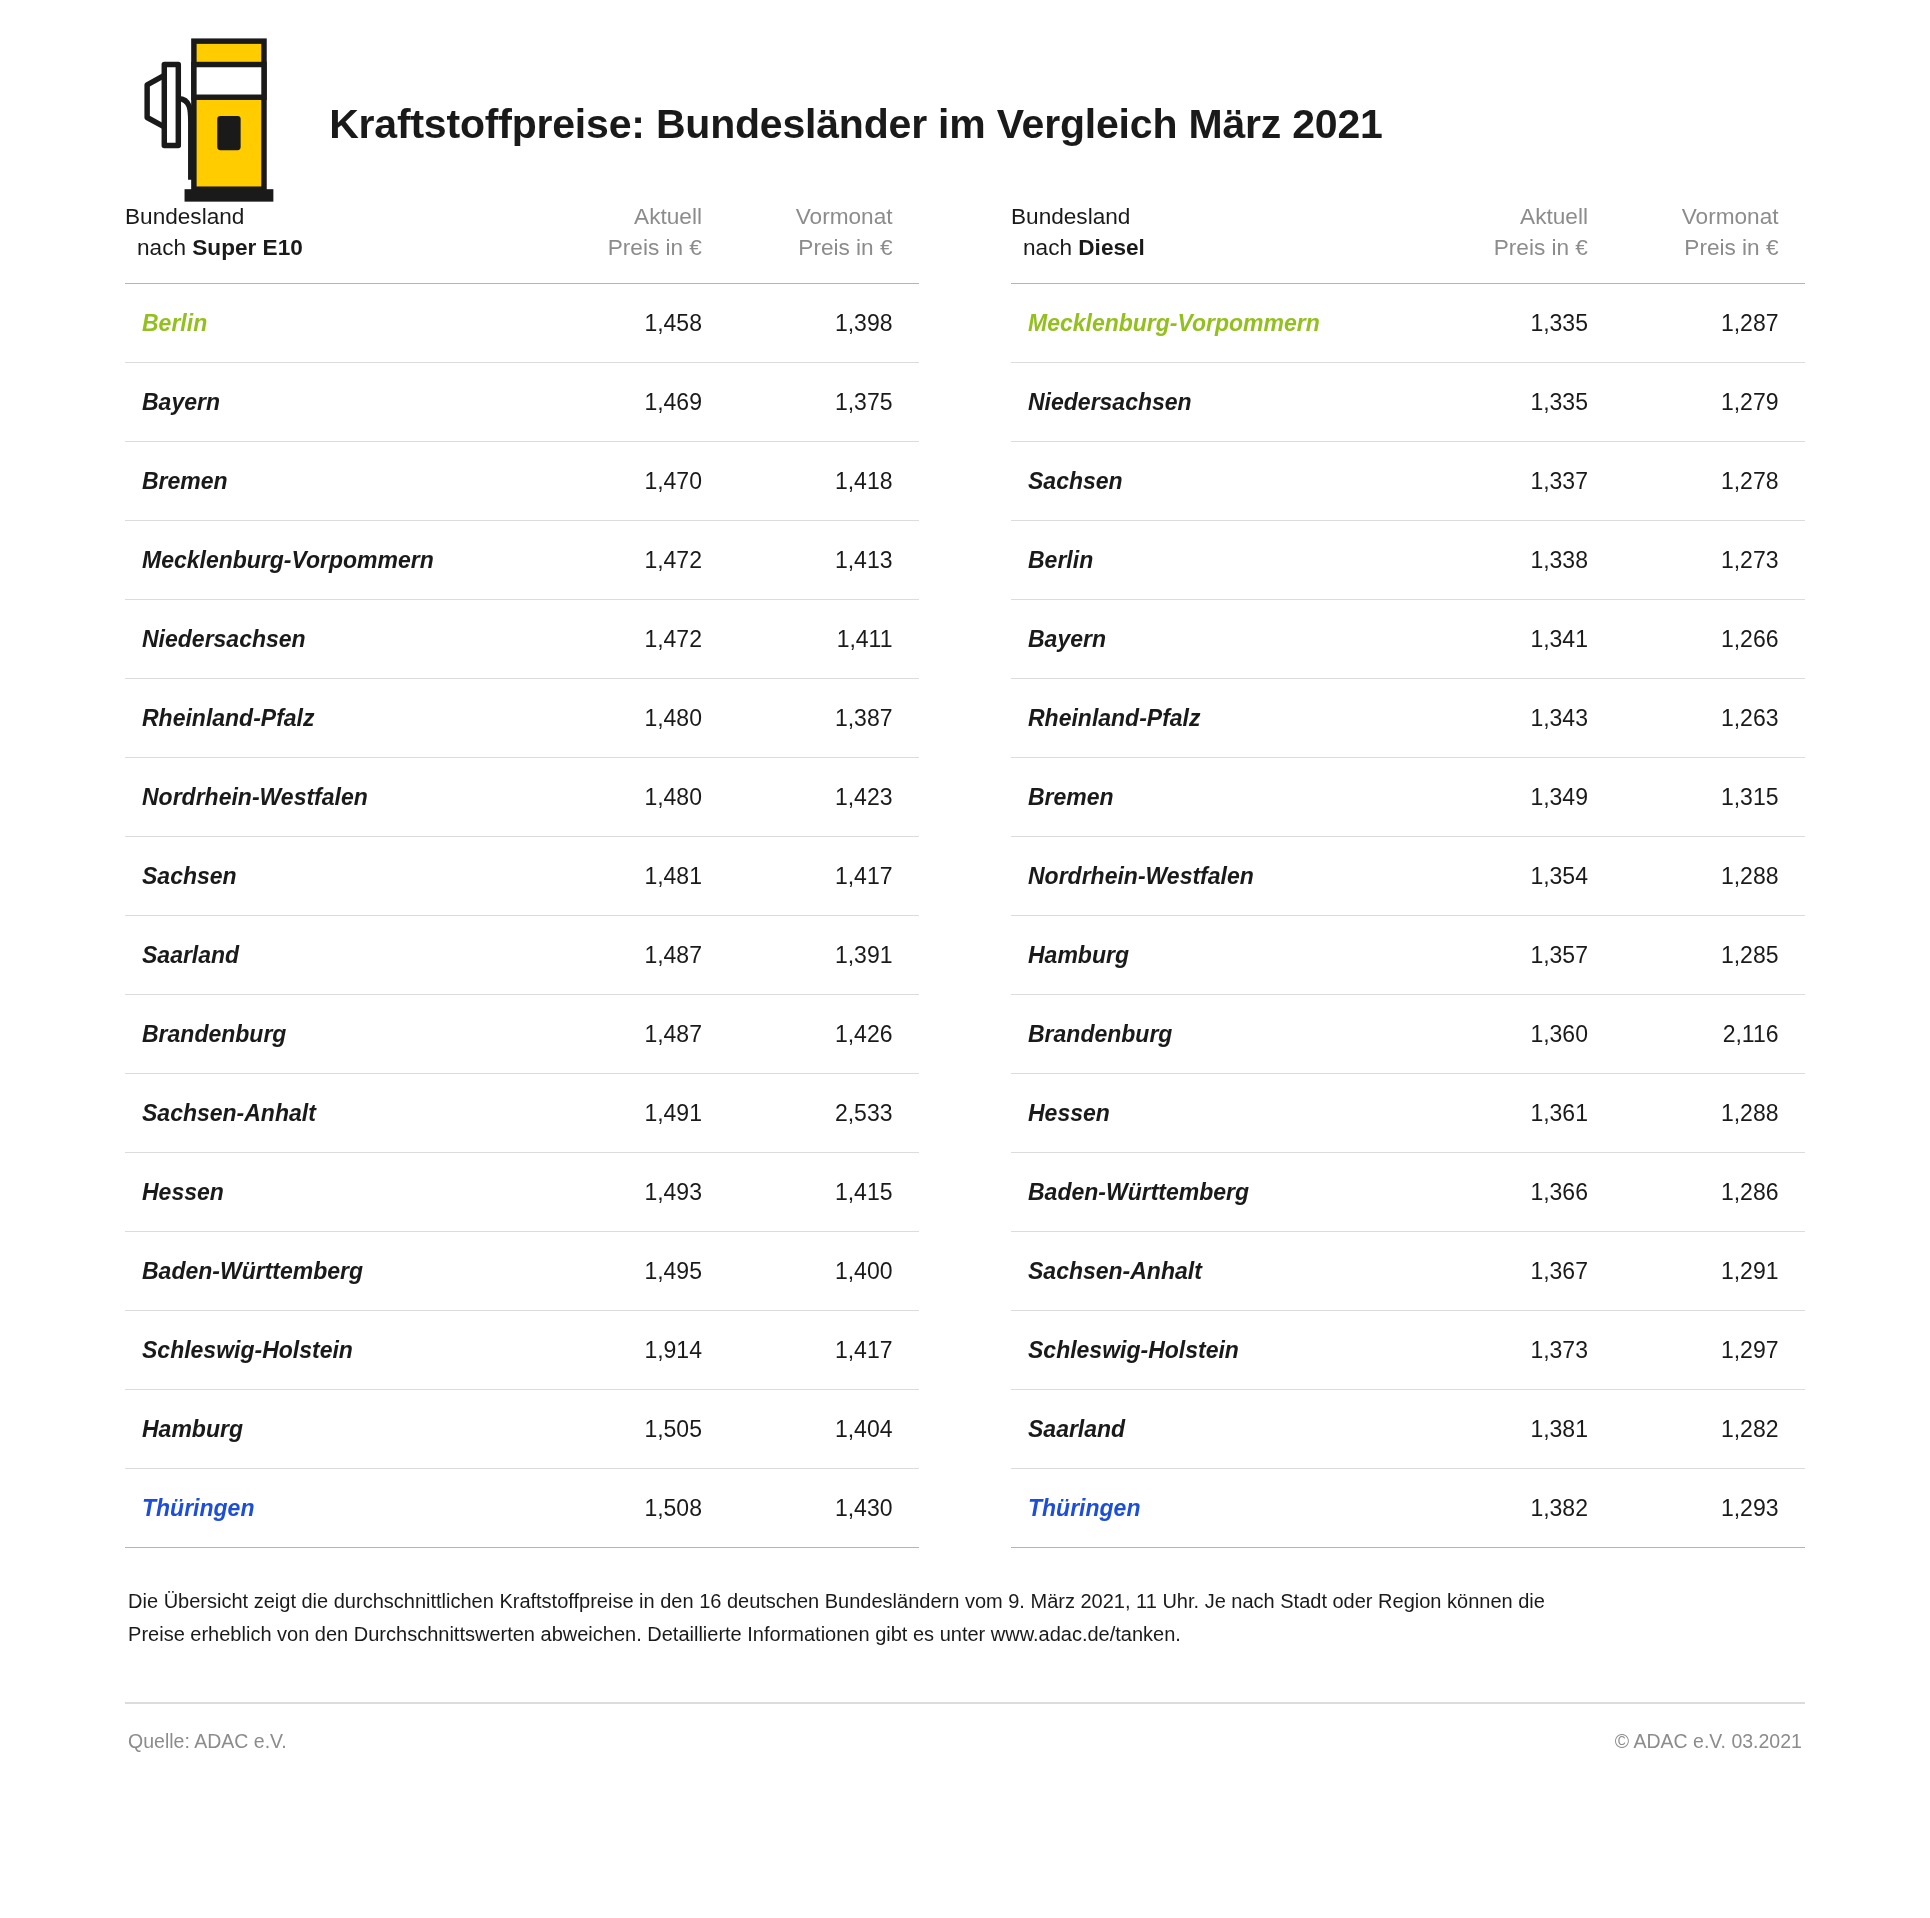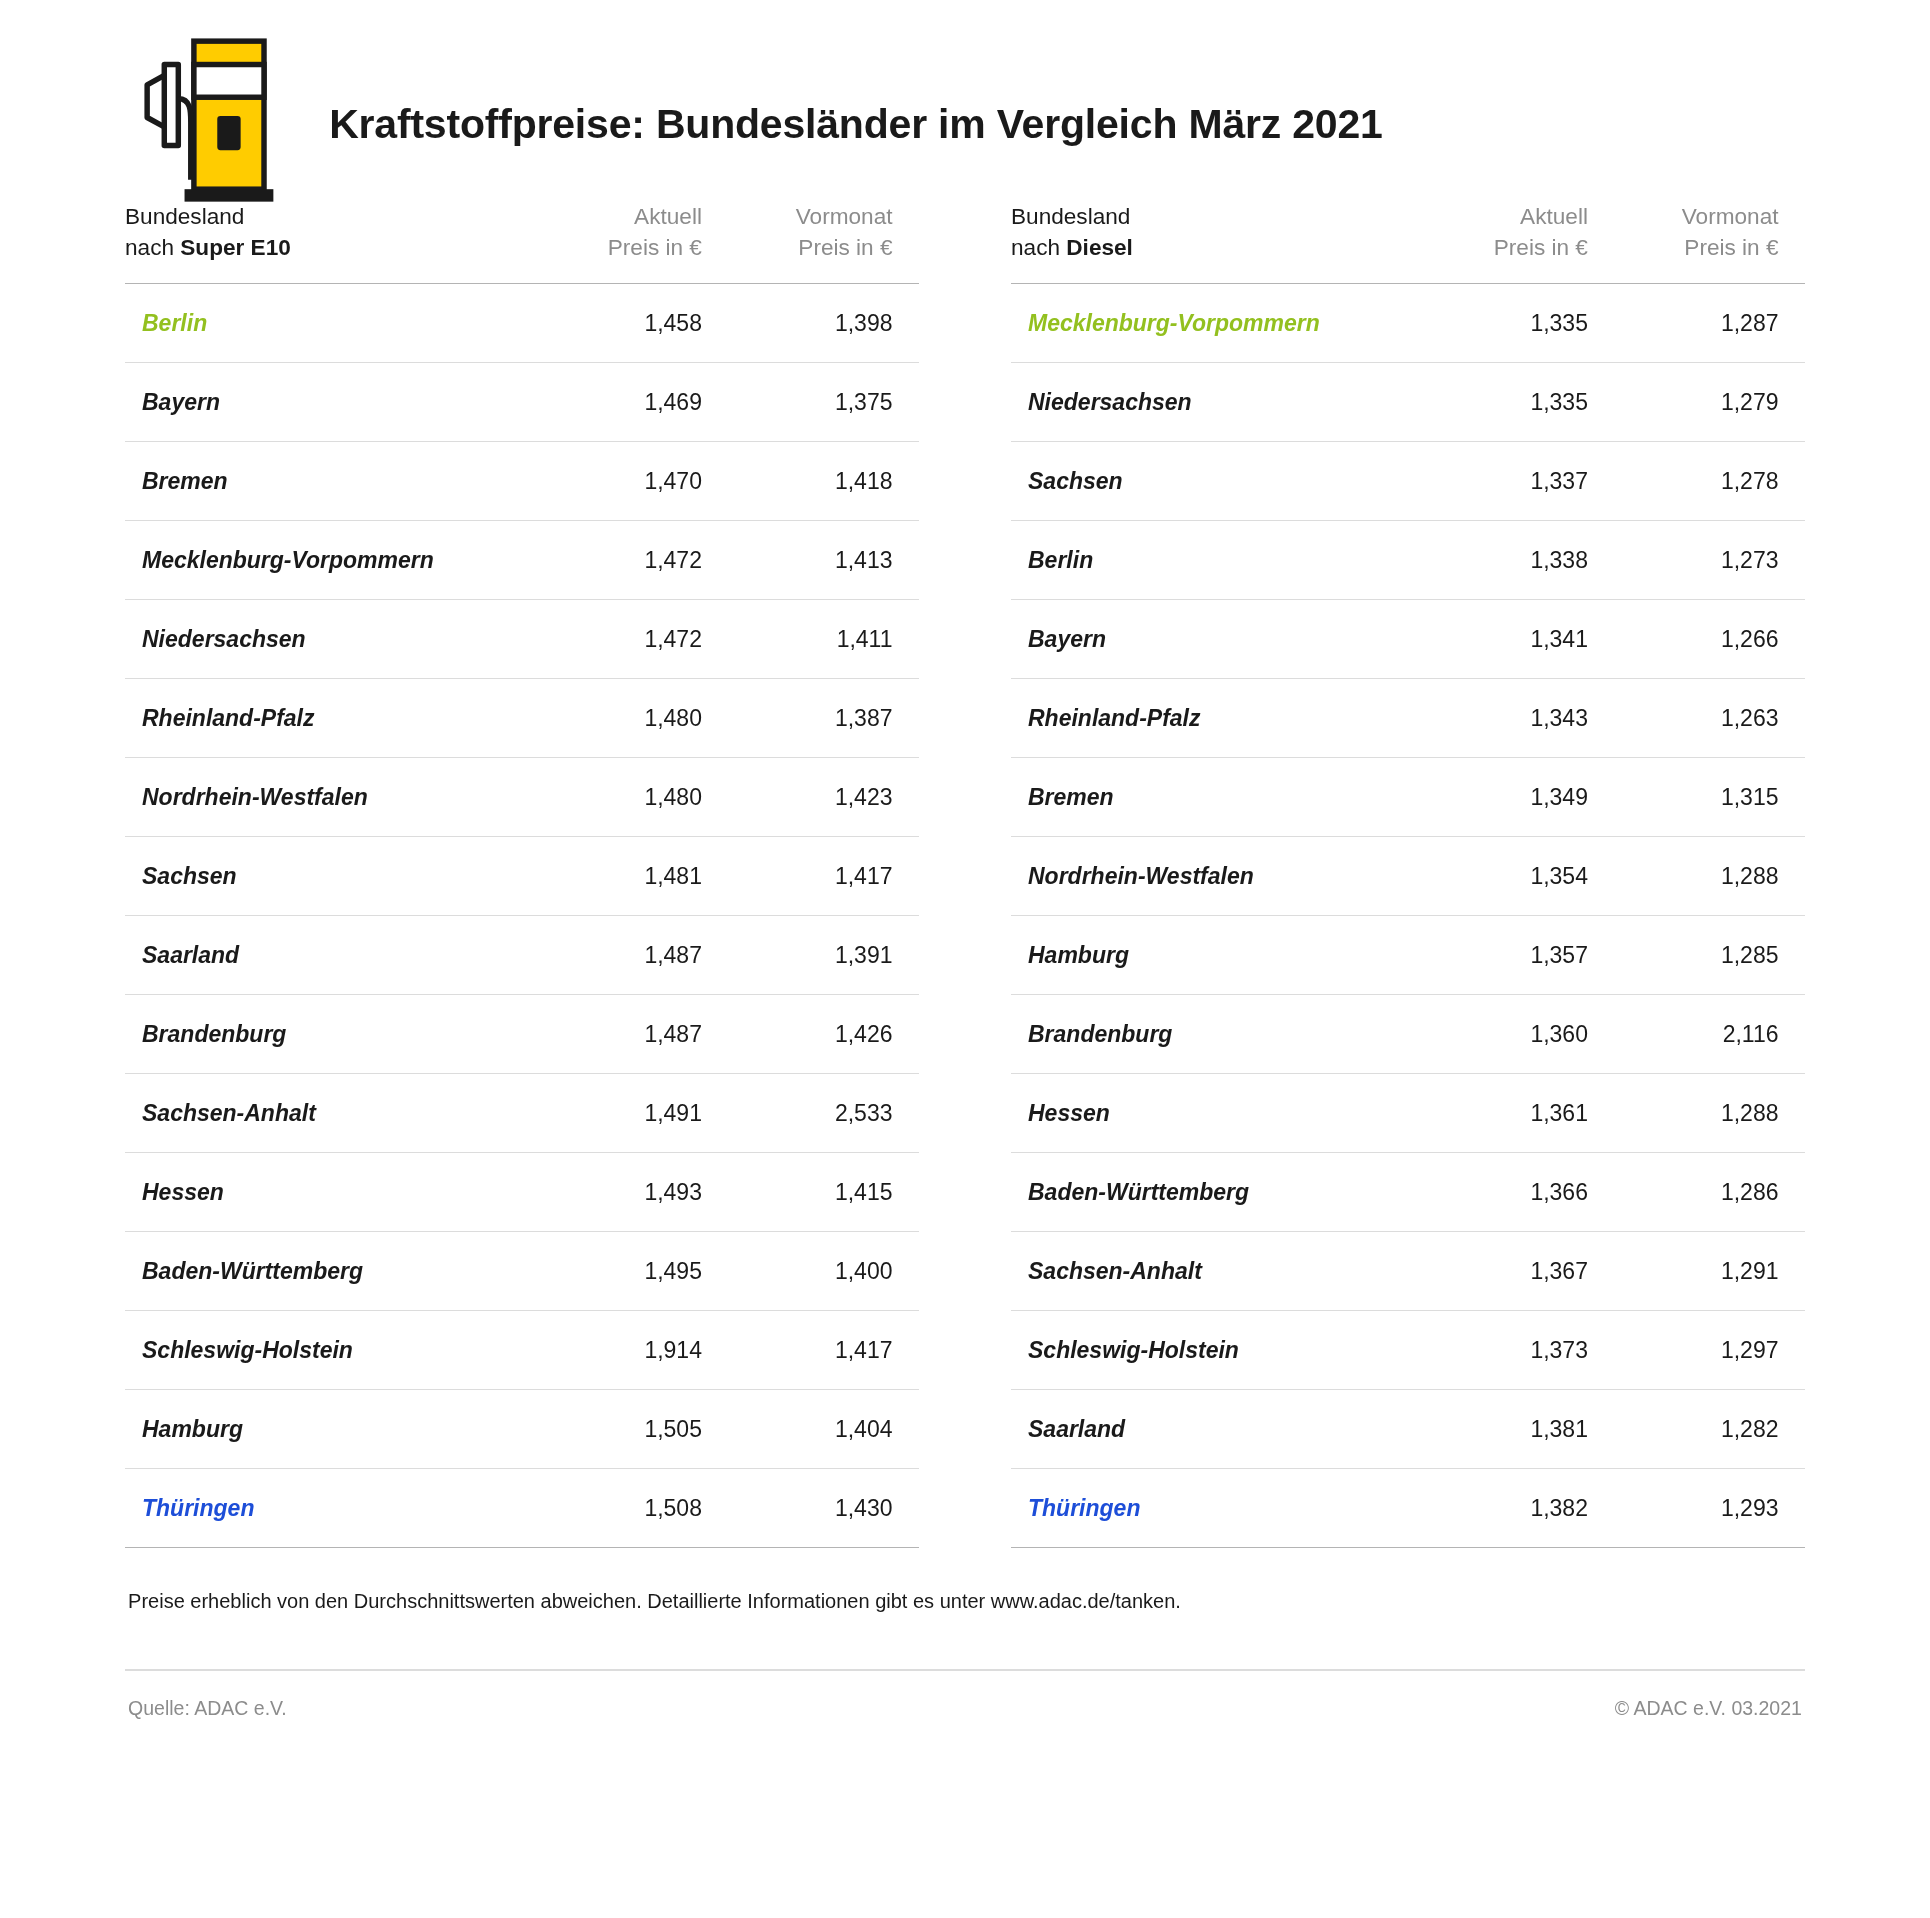--- a/index.html
+++ b/index.html
@@ -82,21 +82,21 @@
   }
   thead th.h-name {
     text-align: left;
     color: #1a1a1a;
   }
   thead th.h-name .h-sub b { font-weight: bold; }
   thead th.h-num {
     text-align: right;
     padding-right: 26.5px;
   }
-  thead th .h-line2 { display: block; }
+  thead th .h-line2 { display: block; margin-left: 12px; }
 
   tbody tr {
     border-top: 1.6px solid #dcdcdc;
   }
   tbody tr:first-child { border-top: 1.6px solid #b4b4b4; }
   tbody tr:last-child { border-bottom: 1.6px solid #b4b4b4; }
 
   tbody td {
     height: 78px;
     font-size: 23px;
@@ -380,20 +380,21 @@
               <td class="c-num">1,382</td>
               <td class="c-num">1,293</td>
             </tr>
         </tbody>
       </table>
     </div>
 
   </div>
 
   <div class="footnote">
+    <div>Die Übersicht zeigt die durchschnittlichen Kraftstoffpreise in den 16 deutschen Bundesländern vom 9. März 2021, 11 Uhr. Je nach Stadt oder Region können die</div>
     <div>Preise erheblich von den Durchschnittswerten abweichen. Detaillierte Informationen gibt es unter www.adac.de/tanken.</div>
   </div>
 
   <div class="rule"></div>
 
   <div class="footer">
     <span>Quelle: ADAC e.V.</span>
     <span>© ADAC e.V. 03.2021</span>
   </div>
 

